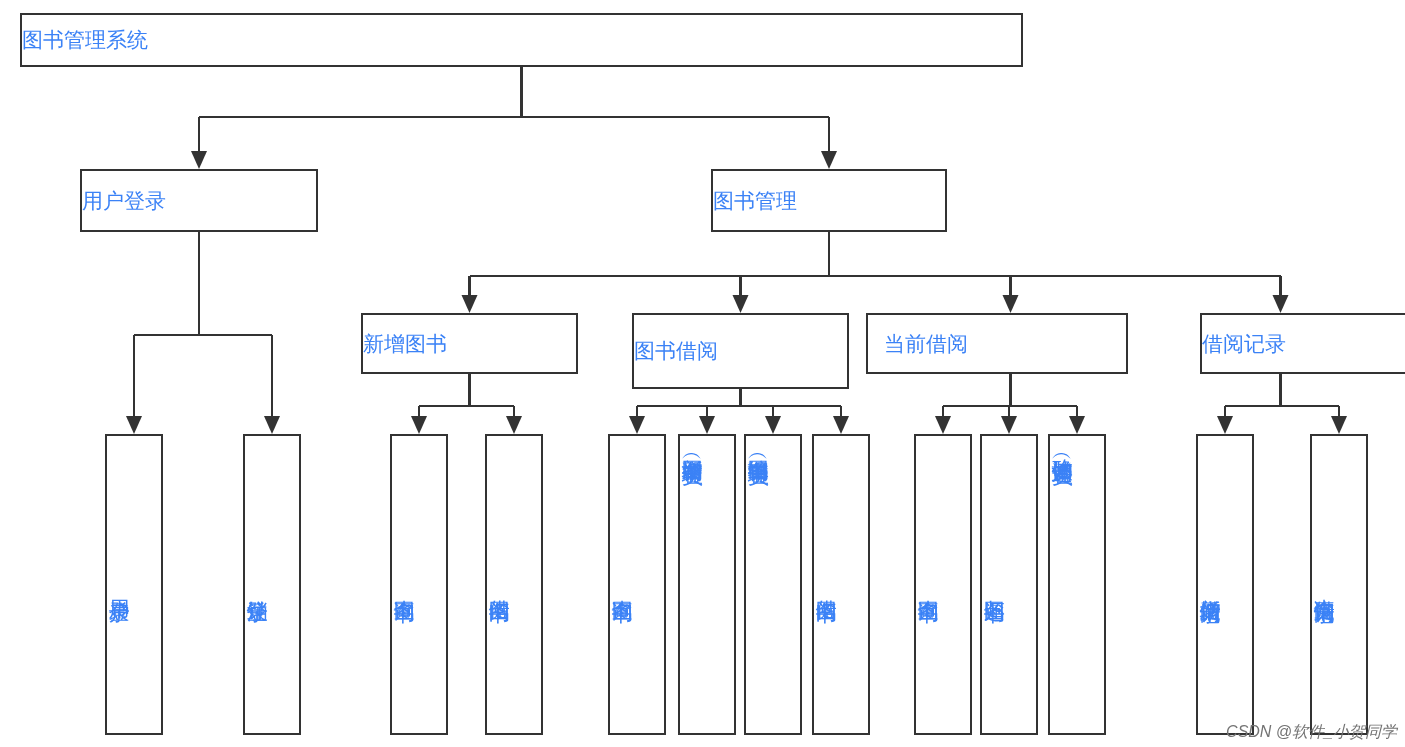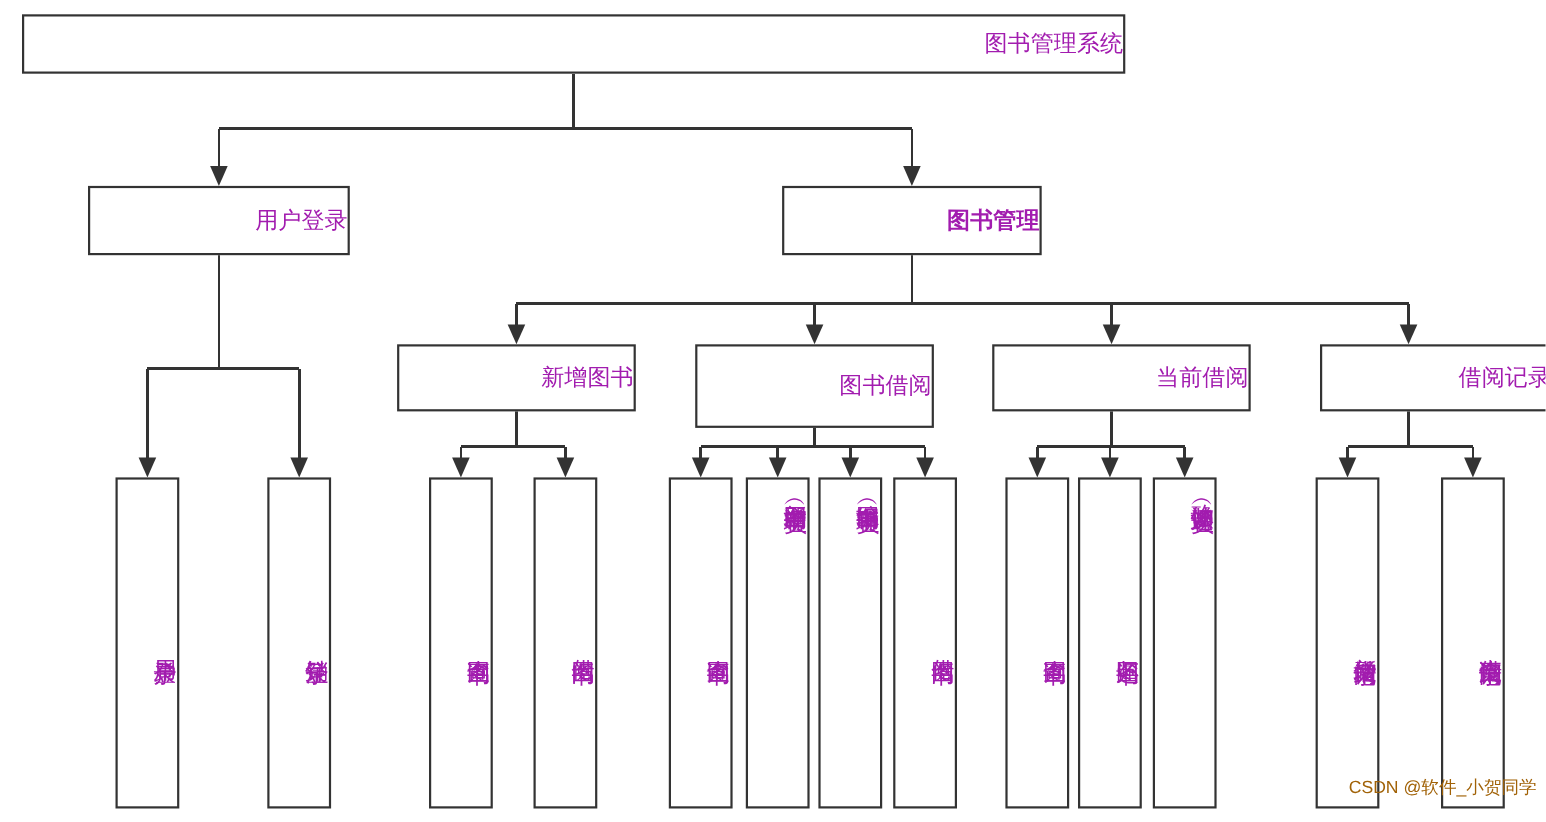--- a/index.html
+++ b/index.html
@@ -2,29 +2,29 @@
 <html><head>
 <meta charset="utf-8">
 <style>
   html,body{margin:0;padding:0;background:#ffffff;}
   body{width:1405px;height:747px;overflow:hidden;
        font-family:"Liberation Sans","DejaVu Sans",sans-serif;}
   #stage{position:relative;width:1405px;height:747px;background:#ffffff;}
   svg#edges{position:absolute;left:0;top:0;width:1405px;height:747px;}
   .node{position:absolute;box-sizing:border-box;background:#ffffff;
         border:2.5px solid #333333;display:flex;align-items:center;
-        justify-content:flex-end;color:#a21caf;}
+        justify-content:flex-start;color:#3b82f6;}
   .node.h{  }
   .node.v{  align-items:flex-start;padding-top:6px;}
   .label-h{font-size:21px;line-height:1.2;white-space:nowrap;}
   .label-v{font-size:21px;line-height:1.16;writing-mode:vertical-rl;
            text-orientation:upright;letter-spacing:1px;white-space:nowrap;}
   .node.v.centered{align-items:center;padding-top:0;}
-  #watermark{position:absolute;right:8px;bottom:20px;font-size:16px;
-             color:#a16207;white-space:nowrap;}
+  #watermark{position:absolute;right:8px;bottom:4px;font-size:16px;
+             color:#737373;white-space:nowrap;font-style:italic;}
 </style>
 </head>
 <body>
 
 <div id="stage">
   <svg id="edges" viewBox="0 0 1405 747" xmlns="http://www.w3.org/2000/svg">
       <line x1="521.5" y1="67" x2="521.5" y2="117" stroke="#333333" stroke-width="2.5" shape-rendering="crispEdges"></line>
       <line x1="199" y1="117" x2="829" y2="117" stroke="#333333" stroke-width="2.5" shape-rendering="crispEdges"></line>
       <line x1="199" y1="117" x2="199" y2="151" stroke="#333333" stroke-width="2.5" shape-rendering="crispEdges"></line>
       <path d="M 191 151 L 207 151 L 199 169 Z" fill="#333333"></path>
@@ -77,30 +77,30 @@
       <line x1="1339" y1="406" x2="1339" y2="416" stroke="#333333" stroke-width="2.5" shape-rendering="crispEdges"></line>
       <path d="M 1331 416 L 1347 416 L 1339 434 Z" fill="#333333"></path>
     </svg>
   <div id="nodes">
       <div class="node h" style="left: 20px; top: 13px; width: 1003px; height: 54px;">
         <span class="label-h">图书管理系统</span>
       </div>
       <div class="node h" style="left: 80px; top: 169px; width: 238px; height: 63px;">
         <span class="label-h">用户登录</span>
       </div>
-      <div class="node h" style="left: 711px; top: 169px; width: 236px; height: 63px; font-weight: bold;">
+      <div class="node h" style="left: 711px; top: 169px; width: 236px; height: 63px;">
         <span class="label-h">图书管理</span>
       </div>
       <div class="node h" style="left: 361px; top: 313px; width: 217px; height: 61px;">
         <span class="label-h">新增图书</span>
       </div>
       <div class="node h" style="left: 632px; top: 313px; width: 217px; height: 76px;">
         <span class="label-h">图书借阅</span>
       </div>
-      <div class="node h" style="left: 902px; top: 313px; width: 235px; height: 61px;">
+      <div class="node h" style="left: 866px; top: 313px; width: 262px; height: 61px; padding-left: 16px;">
         <span class="label-h">当前借阅</span>
       </div>
       <div class="node h" style="left: 1200px; top: 313px; width: 212px; height: 61px;">
         <span class="label-h">借阅记录</span>
       </div>
       <div class="node v centered" style="left: 105px; top: 434px; width: 58px; height: 301px;">
         <span class="label-v">用户登录</span>
       </div>
       <div class="node v centered" style="left: 243px; top: 434px; width: 58px; height: 301px;">
         <span class="label-v">注销登录</span>

